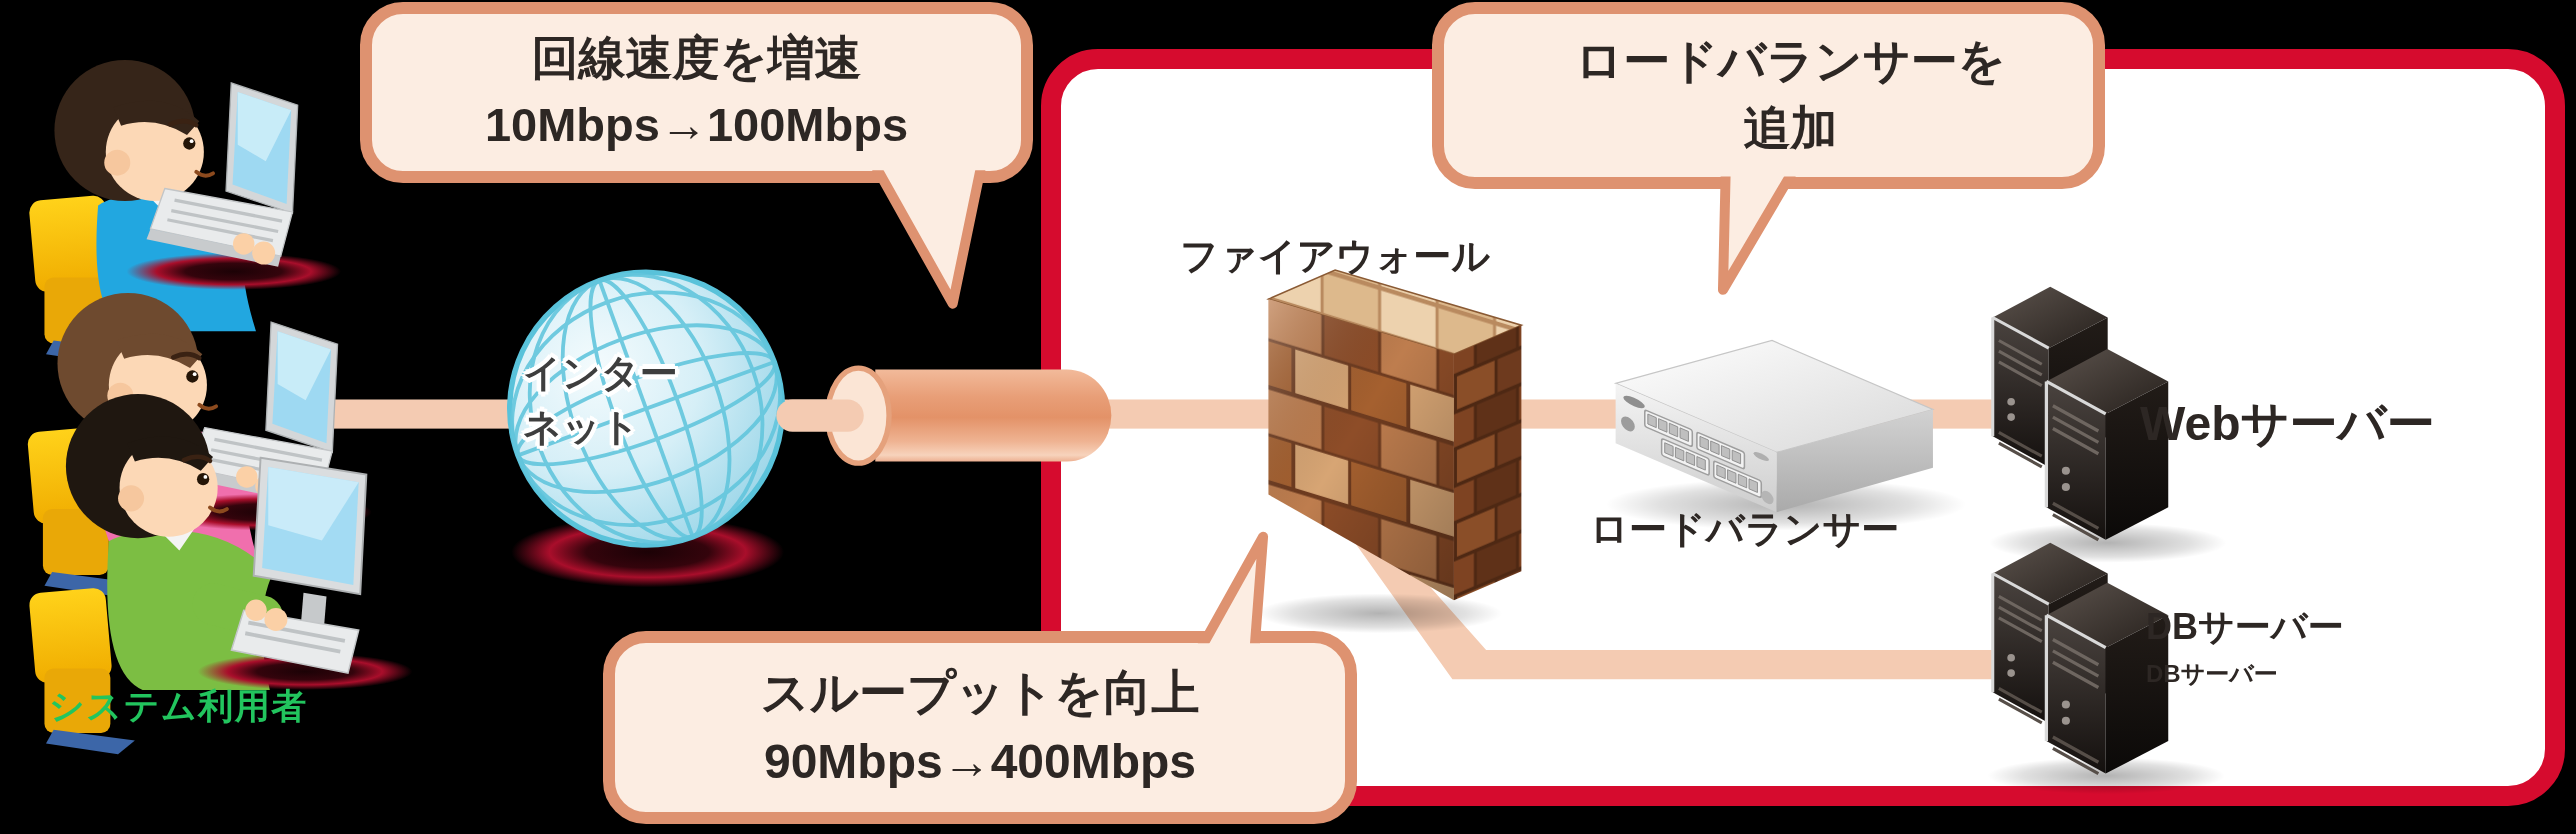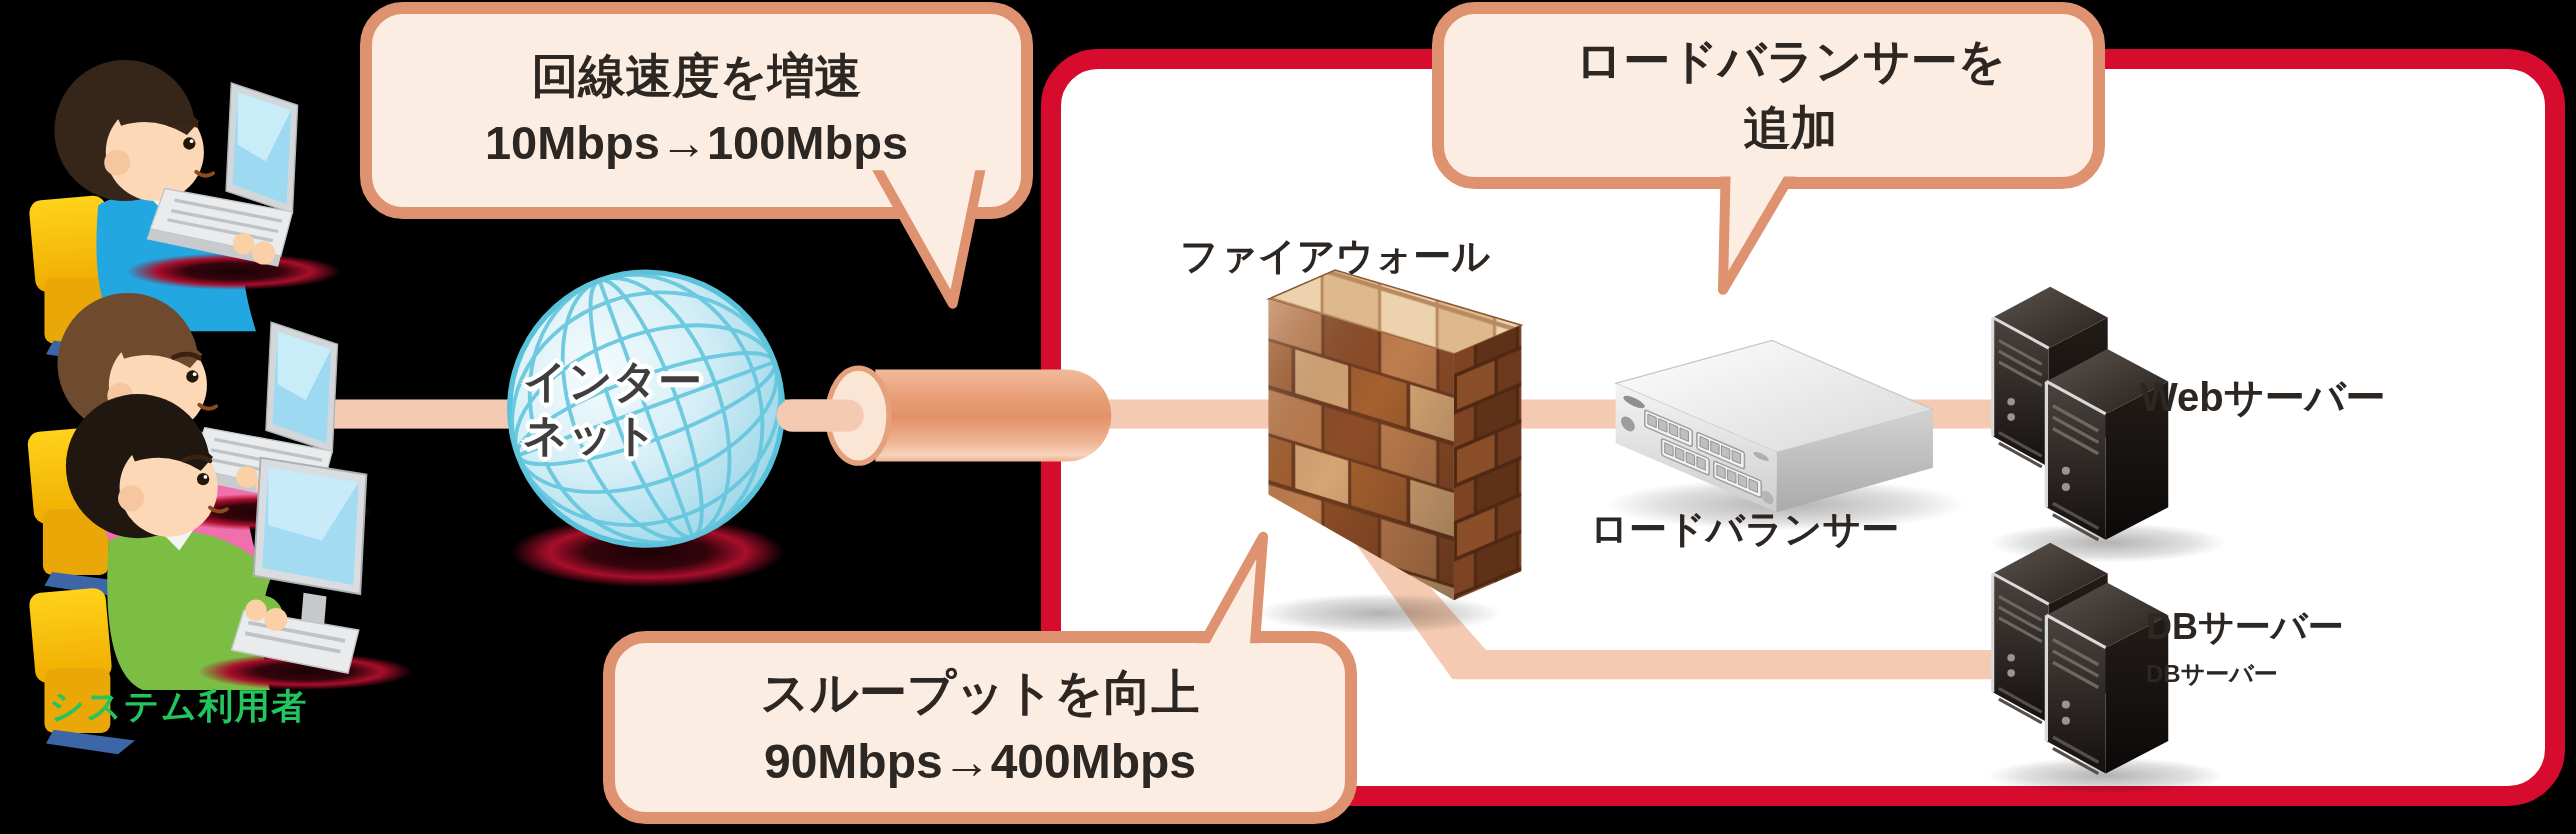--- a/index.html
+++ b/index.html
@@ -10,27 +10,27 @@
   svg.art{position:absolute;left:0;top:0;z-index:2;}
   svg.tails{position:absolute;left:0;top:0;z-index:6;pointer-events:none;}
   .label{position:absolute;font-weight:bold;color:#2D2724;z-index:4;white-space:nowrap;}
   .center{text-align:left;}
   .halo{color:#3E3E3E;
     text-shadow:-3.1px -3.1px 0 #FFF,3.1px -3.1px 0 #FFF,-3.1px 3.1px 0 #FFF,3.1px 3.1px 0 #FFF,
                 -4.6px 0 0 #FFF,4.6px 0 0 #FFF,0 -4.6px 0 #FFF,0 4.6px 0 #FFF;}
   .bubble{position:absolute;background:#FCEDE2;border:12.3px solid #DE9270;border-radius:43px;
           box-sizing:border-box;display:flex;flex-direction:column;justify-content:center;
           align-items:center;font-weight:bold;color:#2D2724;z-index:5;line-height:1.42;}
-  #bubble-line-speed{left:360px;top:1.5px;width:673px;height:217px;font-size:47px;}
+  #bubble-line-speed{left:360px;top:1.5px;width:673px;height:181px;font-size:47px;}
   #bubble-add-lb{left:1432px;top:1.5px;width:673px;height:187px;font-size:47px;padding-left:44px;}
   #bubble-throughput{left:603px;top:631px;width:754px;height:193px;font-size:48px;}
-  #label-internet{left:523px;top:354px;width:245px;font-size:44px;line-height:54px;}
+  #label-internet{left:523px;top:346px;width:245px;font-size:38px;line-height:54px;}
   #label-firewall{left:1180px;top:231px;width:383px;font-size:38px;}
   #label-lb{left:1590px;top:504px;width:383px;font-size:38px;}
-  #label-web{left:2140px;top:370px;font-size:40px;text-align:right;}
+  #label-web{left:2140px;top:392px;font-size:48px;text-align:right;}
   #label-ap{left:2146px;top:603px;font-size:36px;}
   #label-db{left:2146px;top:658px;font-size:24px;}
   #label-users{left:49px;top:683px;font-size:35px;color:#22c55e;letter-spacing:1.5px;}
 </style>
 </head>
 <body>
 
 <div id="stage">
 
   <div id="panel"></div>

